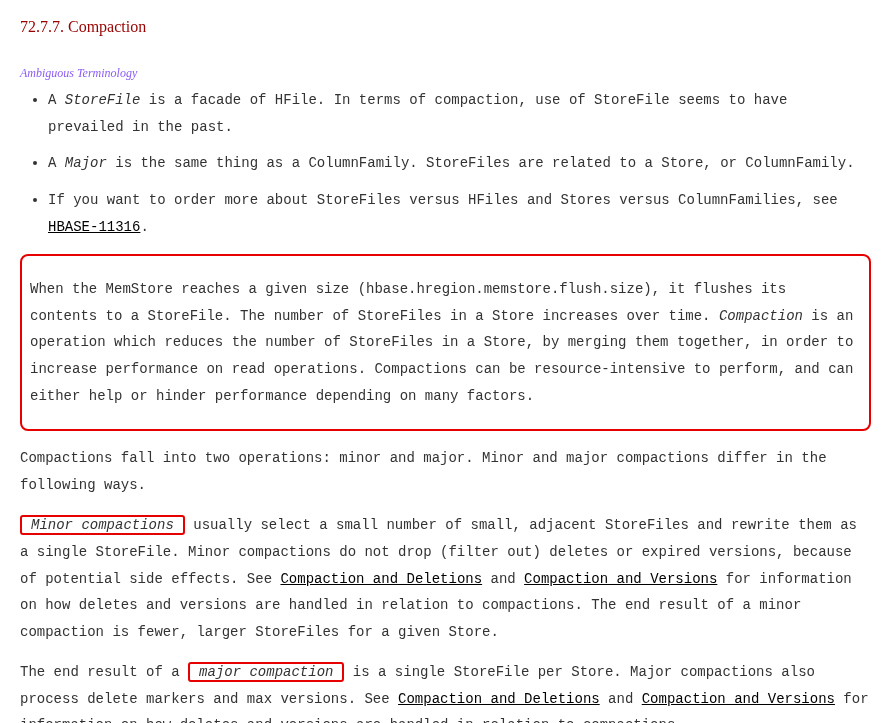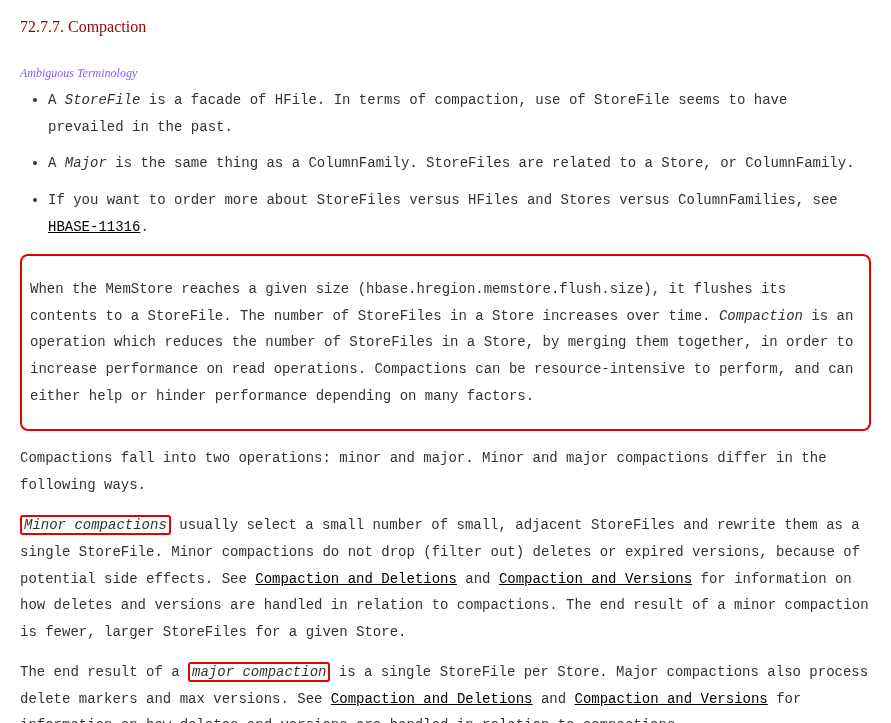--- a/index.html
+++ b/index.html
@@ -44,21 +44,21 @@
   }
   .box-red {
     border: 2px solid #e60000;
     border-radius: 8px;
     padding: 20px 8px;
     margin-bottom: 14px;
   }
   .hl {
     border: 2px solid #e60000;
     border-radius: 3px;
-    padding: 0 2px;
+    padding: 0 9px;
     font-style: italic;
   }
   p.para {
     margin: 0 0 14px 0;
     font-family: "SimSun", "Courier New", monospace;
   }
   .code {
     font-family: "Courier New", monospace;
   }
 </style>

